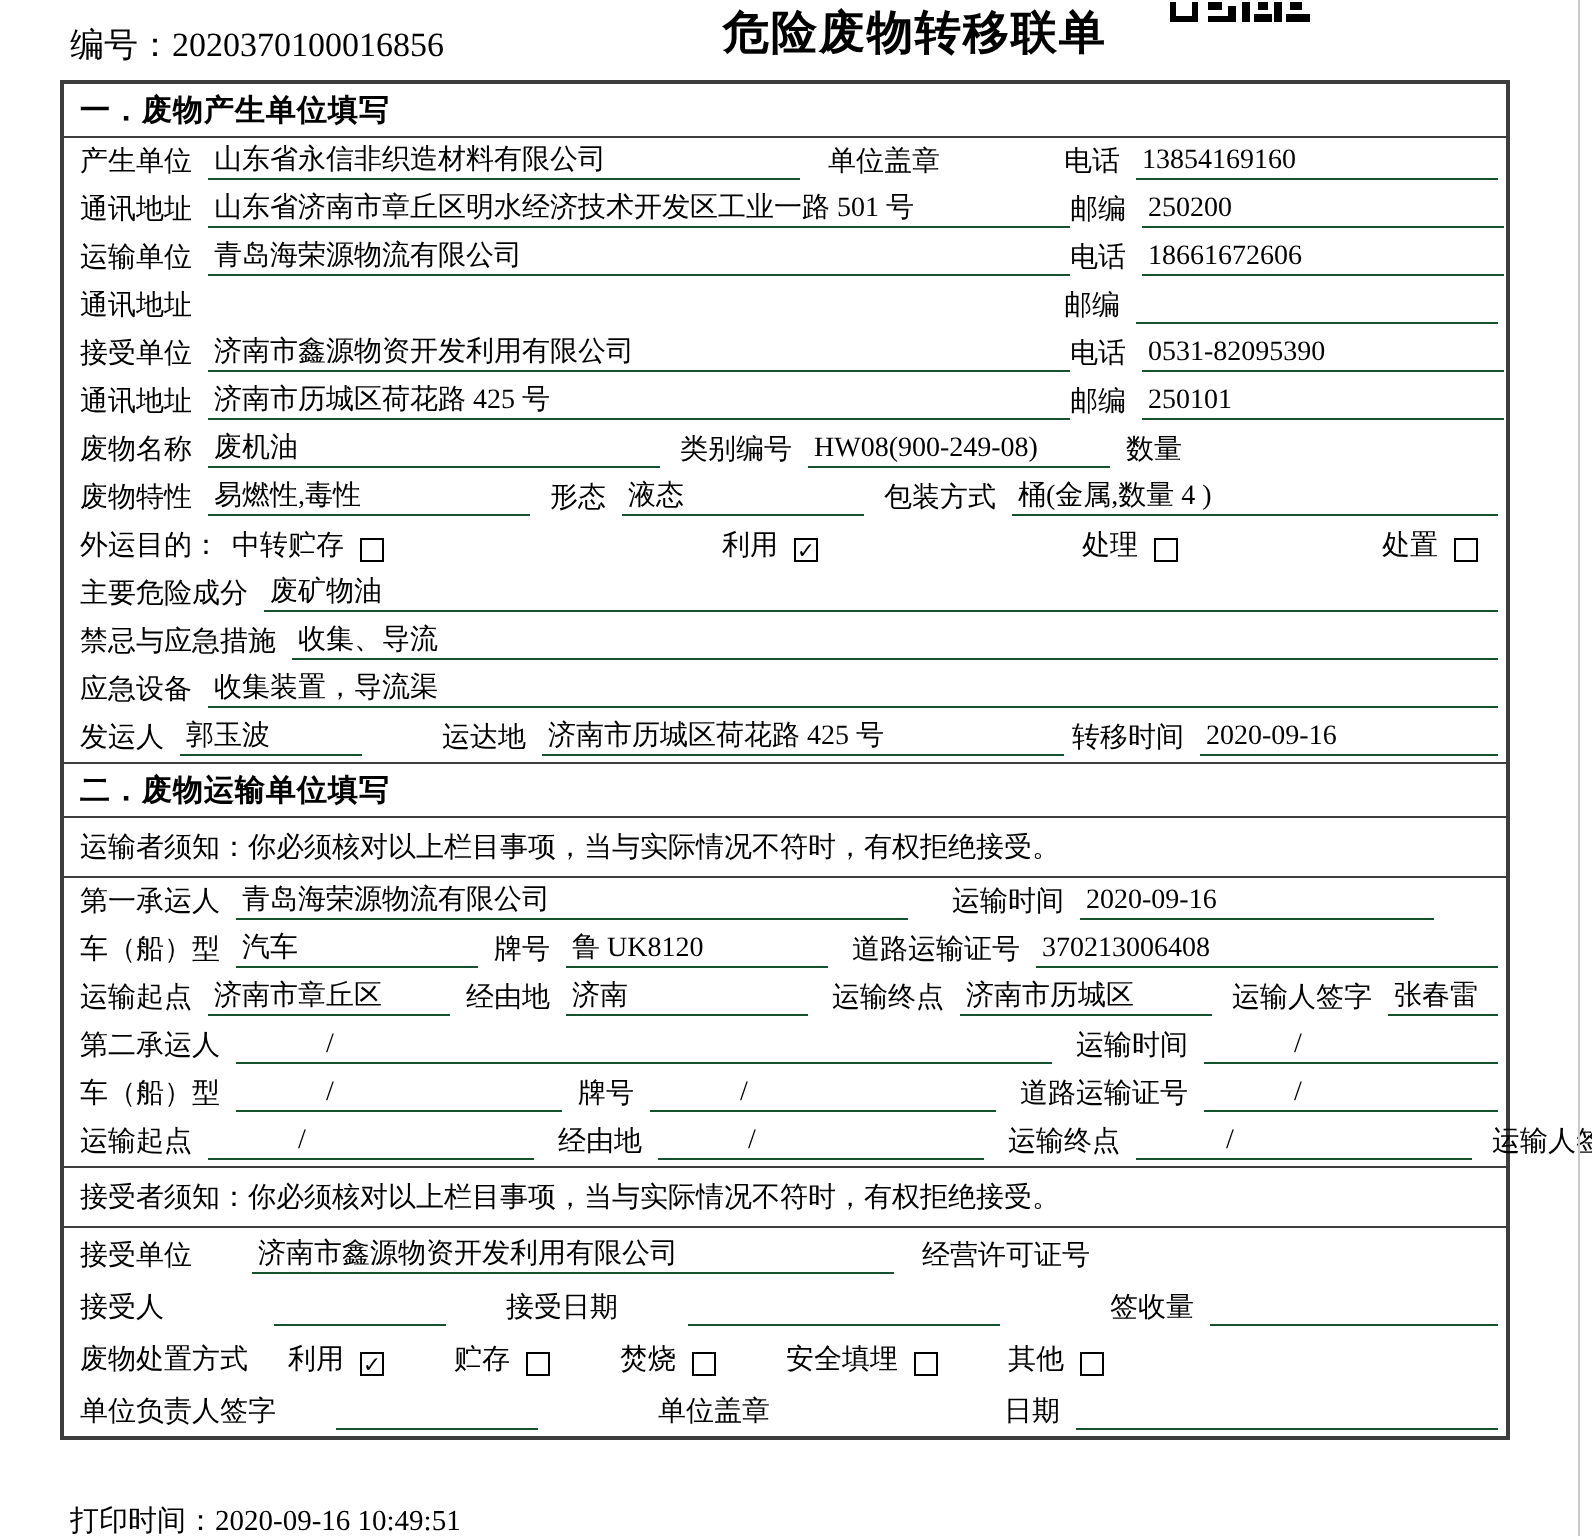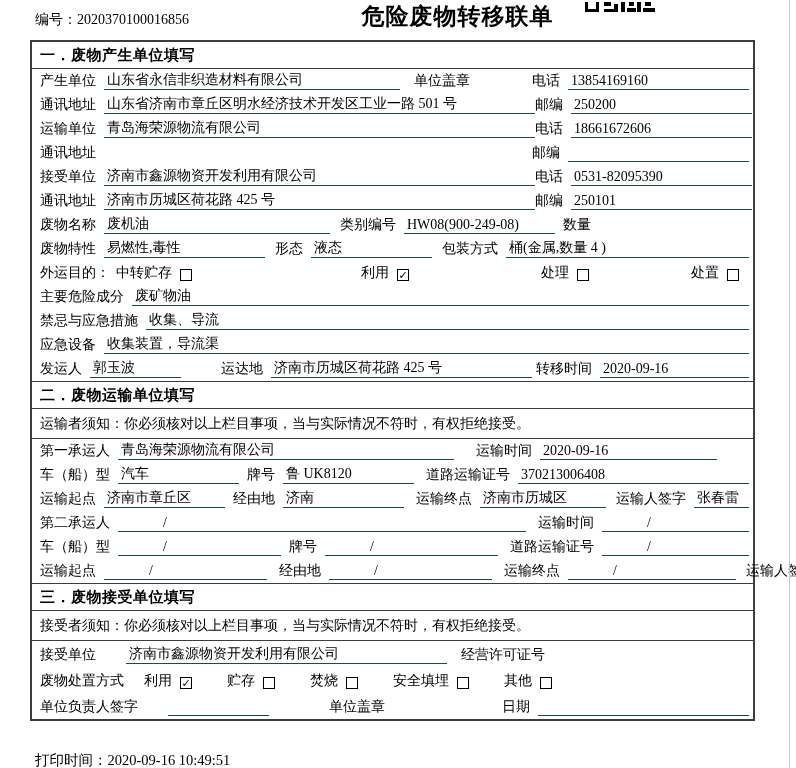--- a/index.html
+++ b/index.html
@@ -1,19 +1,19 @@
 <!DOCTYPE html>
 <html><head>
 <meta charset="utf-8">
 <style>
   html,body{margin:0;padding:0;background:#ffffff;}
   body{width:796px;height:768px;position:relative;overflow:hidden;
        font-family:"Liberation Serif","DejaVu Serif",serif;color:#000;font-size:14px;}
   .sheet{position:absolute;inset:0;}
-  .serial{position:absolute;left:35px;top:11px;font-size:14px;white-space:nowrap;}
+  .serial{position:absolute;left:35px;top:11px;font-size:17px;white-space:nowrap;}
   .form-title{position:absolute;left:0;right:0;top:1px;text-align:center;padding-left:119px;
               font-size:23px;font-weight:bold;letter-spacing:1px;}
   .qr{position:absolute;left:585px;top:0;width:70px;height:10px;}
   .page-edge{position:absolute;right:6px;top:0;bottom:0;width:1px;background:#c9c9c9;}
   .form{position:absolute;left:30px;top:40px;width:725px;box-sizing:border-box;
         border:2px solid #3d3d3d;background:#fff;}
   .section{border-top:1.5px solid #3d3d3d;}
   .section.first{border-top:none;}
   .sec-title{font-weight:bold;font-size:15px;padding:4px 8px 3px 8px;
              border-bottom:1.5px solid #3d3d3d;letter-spacing:.5px;}
@@ -237,29 +237,36 @@
         <span class="lbl" style="margin-left:12px">经由地</span>
         <span class="val slash" style="width:115px">/</span>
         <span class="lbl" style="margin-left:12px">运输终点</span>
         <span class="val slash" style="width:120px">/</span>
         <span class="lbl" style="margin-left:10px">运输人签字</span>
 
       </div>
     </div>
 
     <div class="section s3">
-      <div class="sec-title">三．废物接受单位填写</div>
       <div class="notice">接受者须知：你必须核对以上栏目事项，当与实际情况不符时，有权拒绝接受。</div>
 
       <div class="row">
         <span class="lbl">接受单位</span>
         <span class="val" style="width:315px;margin-left:30px">济南市鑫源物资开发利用有限公司</span>
         <span class="lbl" style="margin-left:14px">经营许可证号</span>
       </div>
 
+      <div class="row">
+        <span class="lbl">接受人</span>
+        <span class="val" style="width:80px;margin-left:55px"></span>
+        <span class="lbl" style="margin-left:30px">接受日期</span>
+        <span class="val" style="width:150px;margin-left:35px"></span>
+        <span class="lbl" style="margin-left:55px">签收量</span>
+        <span class="val grow"></span>
+      </div>
 
       <div class="row">
         <span class="lbl">废物处置方式</span>
         <span class="opt" style="margin-left:20px">
           <span class="lbl">利用</span>
           <span class="box">
               <span class="mark">✓</span>
             </span>
         </span>
         <span class="opt" style="margin-left:35px">

